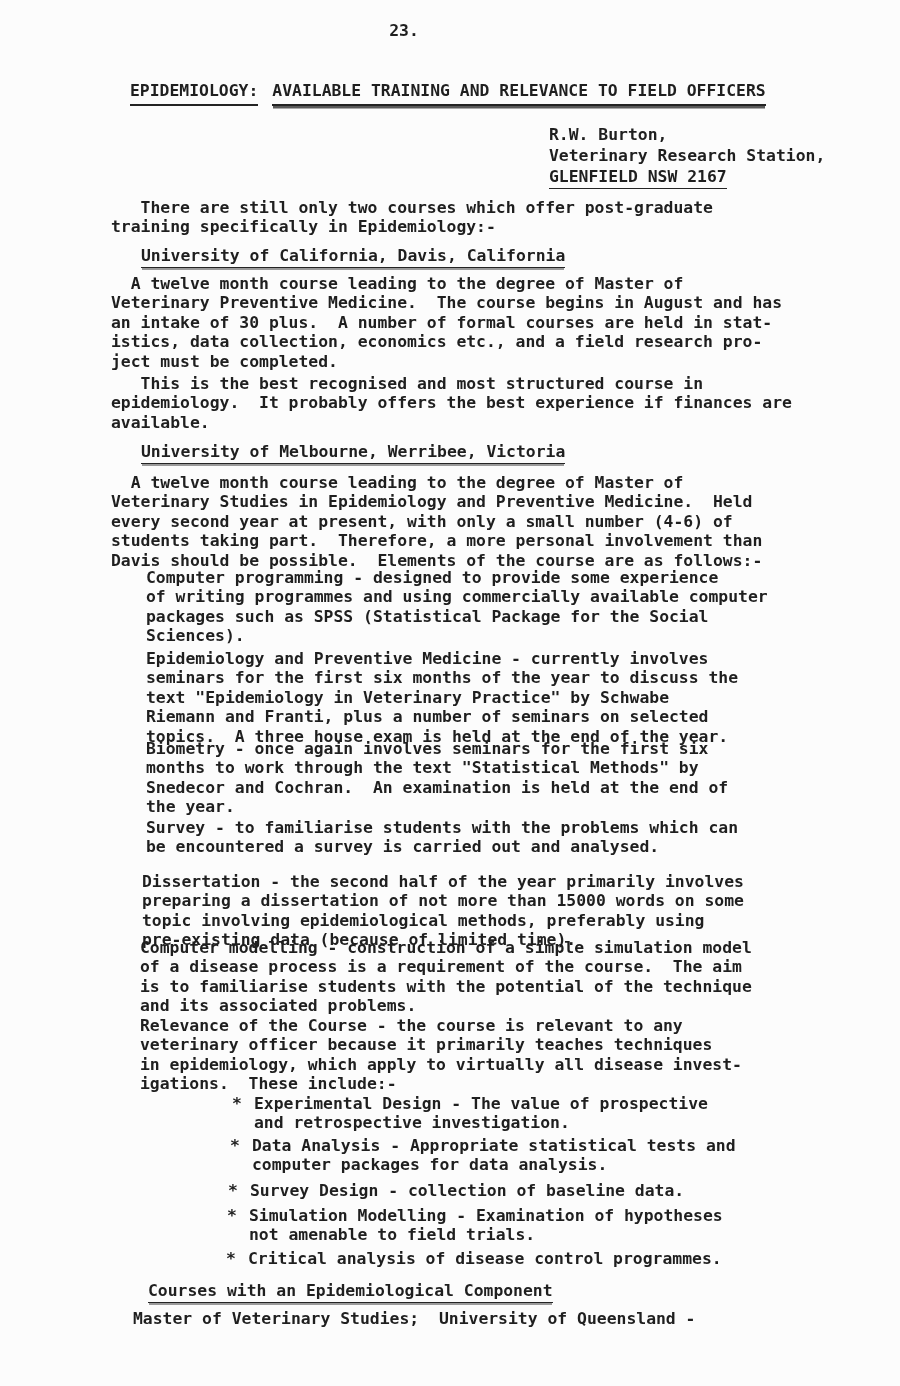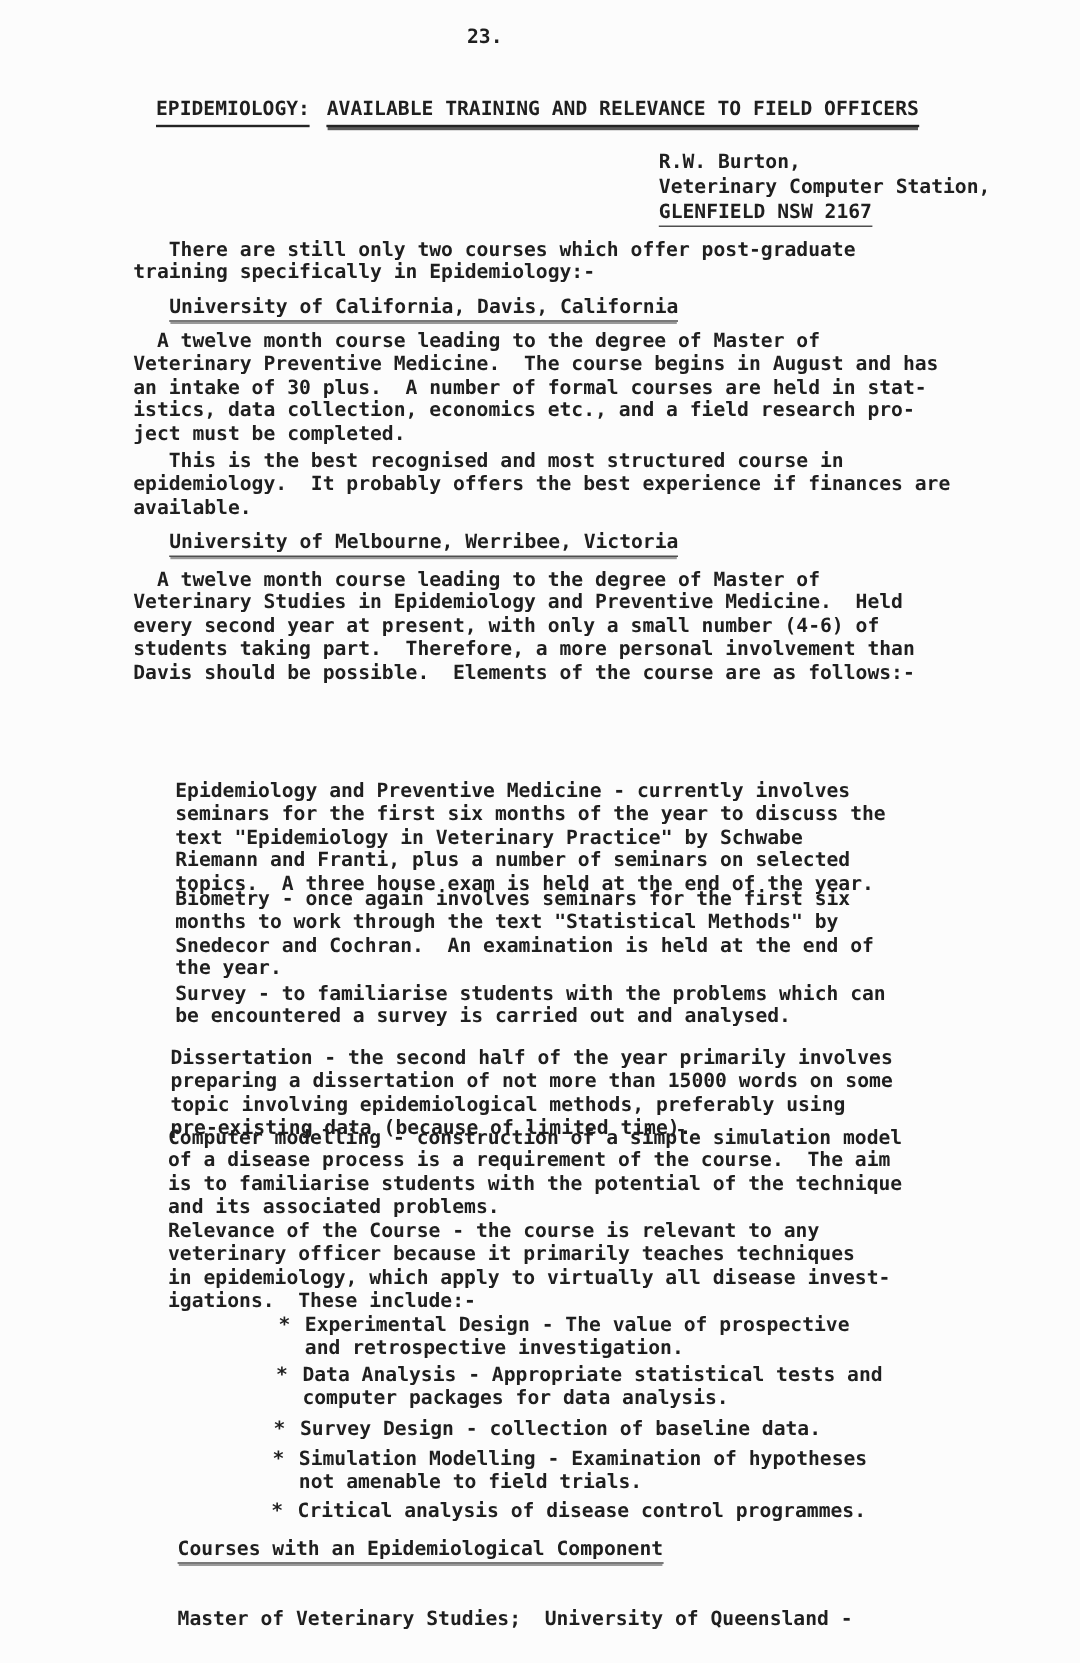--- a/index.html
+++ b/index.html
@@ -33,21 +33,21 @@
 <div class="page">
 
   <div class="pagenum">23.</div>
 
   <div class="title">
     <span class="seg">EPIDEMIOLOGY:</span><span class="seg">AVAILABLE TRAINING AND RELEVANCE TO FIELD OFFICERS</span>
   </div>
 
   <div class="author">
     <div>R.W. Burton,</div>
-    <div>Veterinary Computer Station,</div>
+    <div>Veterinary Research Station,</div>
     <div><span class="addr">GLENFIELD   NSW   2167</span></div>
   </div>
 
   <div class="tblock" style="top:198px;left:111px;">   There are still only two courses which offer post-graduate
 training specifically in Epidemiology:-</div>
 
   <div class="heading" style="top:246px;left:141px;">
     <span class="seg">University of California, Davis, California</span>
   </div>
   <div class="tblock" style="top:274px;left:111px;">  A twelve month course leading to the degree of Master of
@@ -61,20 +61,24 @@
 
   <div class="heading" style="top:442px;left:141px;">
     <span class="seg">University of Melbourne, Werribee, Victoria</span>
   </div>
   <div class="tblock" style="top:473px;left:111px;">  A twelve month course leading to the degree of Master of
 Veterinary Studies in Epidemiology and Preventive Medicine.  Held
 every second year at present, with only a small number (4-6) of
 students taking part.  Therefore, a more personal involvement than
 Davis should be possible.  Elements of the course are as follows:-</div>
 
+  <div class="tblock" style="top:568px;left:146px;">Computer programming - designed to provide some experience
+of writing programmes and using commercially available computer
+packages such as SPSS (Statistical Package for the Social
+Sciences).</div>
   <div class="tblock" style="top:649px;left:146px;">Epidemiology and Preventive Medicine - currently involves
 seminars for the first six months of the year to discuss the
 text "Epidemiology in Veterinary Practice" by Schwabe
 Riemann and Franti, plus a number of seminars on selected
 topics.  A three house exam is held at the end of the year.</div>
   <div class="tblock" style="top:818px;left:146px;">Survey - to familiarise students with the problems which can
 be encountered a survey is carried out and analysed.</div>
   <div class="tblock" style="top:739px;left:146px;">Biometry - once again involves seminars for the first six
 months to work through the text "Statistical Methods" by
 Snedecor and Cochran.  An examination is held at the end of
@@ -112,15 +116,15 @@
 not amenable to field trials.</span>
   </div>
   <div class="bullet" style="top:1249px;left:226px;">
     <span class="marker">*</span>
     <span class="btext">Critical analysis of disease control programmes.</span>
   </div>
 
   <div class="heading" style="top:1281px;left:148px;">
     <span class="seg">Courses with an Epidemiological Component</span>
   </div>
-  <div class="tblock" style="top:1309px;left:148px;margin-top:30px;">Master of Veterinary Studies;  University of Queensland -</div>
+  <div class="tblock" style="top:1309px;left:133px;">Master of Veterinary Studies;  University of Queensland -</div>
 
 </div>
 
 </body></html>

